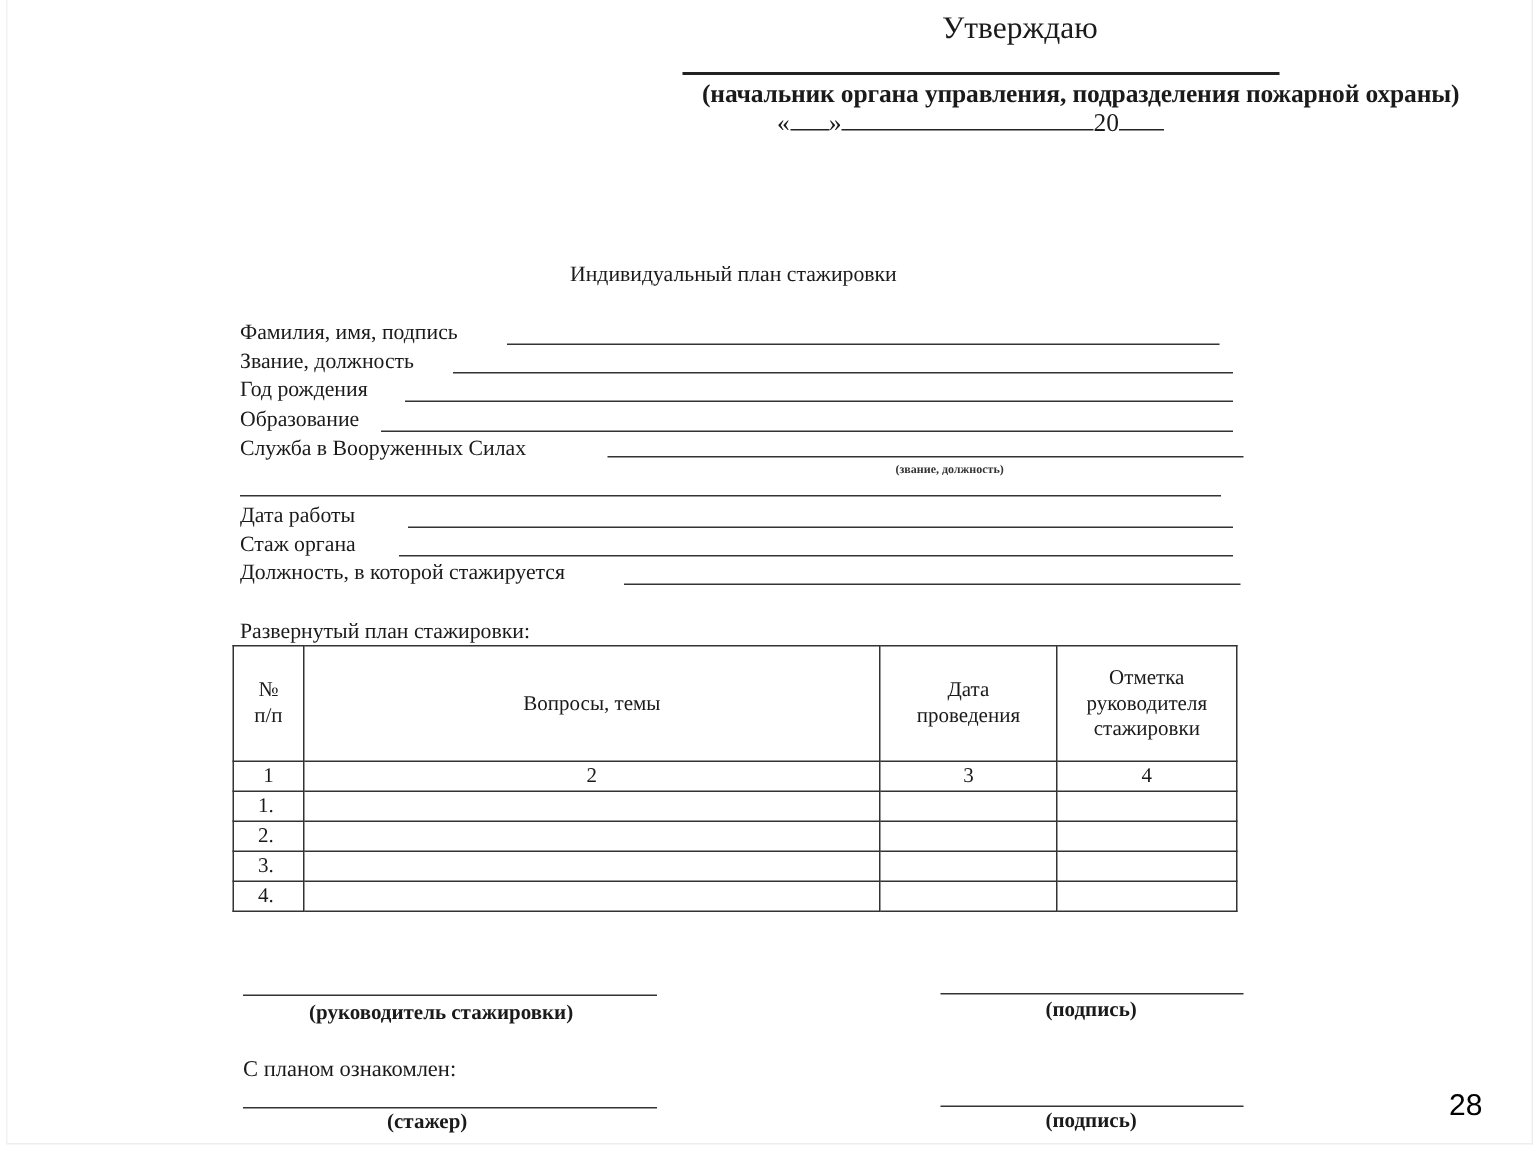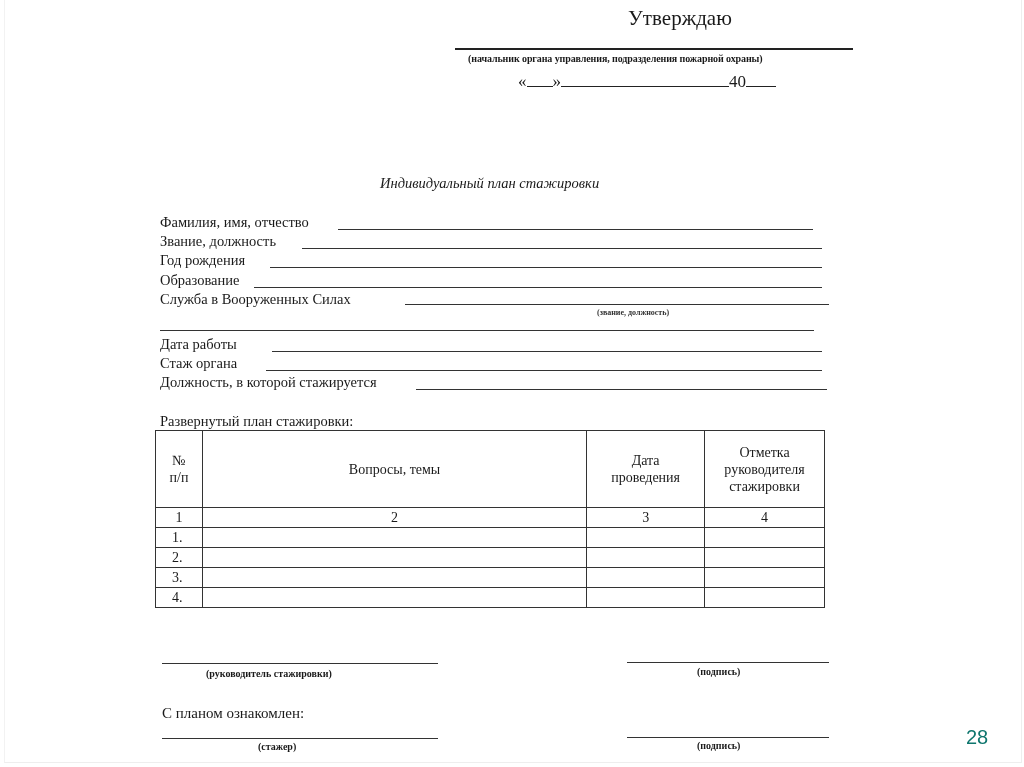--- a/index.html
+++ b/index.html
@@ -9,59 +9,59 @@
     font-family:"Liberation Serif", "DejaVu Serif", serif;
     color:#1a1a1a;
   }
   .frame {
     position:absolute; left:4px; top:0; width:1016px; height:762px;
     border-right:1px solid #eeeeee; border-bottom:1px solid #eeeeee; border-left:1px solid #f2f2f2;
   }
   .abs { position:absolute; white-space:nowrap; }
   .approve-title { left:628px; top:6px; font-size:21px; }
   .approve-line { left:455px; top:48px; width:398px; border-top:2px solid #222; }
-  .approve-caption { left:457px; top:53px; font-size:10px; font-weight:bold; letter-spacing:-0.1px;padding-left:11px; }
+  .approve-caption { left:457px; top:53px; font-size:17px; font-weight:bold; letter-spacing:-0.1px;padding-left:11px; }
   .approve-date { left:518px; top:72px; font-size:17px; }
   .approve-date .blank { display:inline-block; border-bottom:1.5px solid #222; vertical-align:baseline; height:14px; }
-  .doc-title { left:380px; top:175px; font-size:14.5px;font-style:italic; }
+  .doc-title { left:380px; top:175px; font-size:14.5px; }
   .field { position:absolute; left:160px; font-size:14.5px; white-space:nowrap; }
   .field-line { position:absolute; border-top:1.3px solid #333; }
   .sub-caption { left:597px; top:308px; font-size:8px; font-weight:bold; color:#333; }
   .plan-label { left:160px; top:413px; font-size:14.5px; }
   table.plan {
     position:absolute; left:155px; top:430px; width:670px;
     border-collapse:collapse; font-size:14px;
   }
   table.plan td, table.plan th {
     border:1.4px solid #333; text-align:center; font-weight:normal; padding:0; line-height:17px;
   }
   table.plan th { height:76px; }
   table.plan tr.num td { height:19px; }
   table.plan tr.row td { height:19px; }
   table.plan td.left { text-align:left; padding-left:16px; }
   .sig-line { position:absolute; border-top:1.4px solid #333; }
-  .sig-caption { position:absolute; font-size:10px; font-weight:bold; white-space:nowrap; }
+  .sig-caption { position:absolute; font-size:14px; font-weight:bold; white-space:nowrap; }
   .ack { left:162px; top:705px; font-size:15px;text-align:right; }
-  .page-num { left:966px; top:726px; font-size:20px; color:#0f766e; font-family:"Liberation Sans", "DejaVu Sans", sans-serif; }
+  .page-num { left:966px; top:726px; font-size:20px; color:#000000; font-family:"Liberation Sans", "DejaVu Sans", sans-serif; }
 </style>
 </head>
 <body>
 
 <div class="frame"></div>
 
 <div class="abs approve-title">Утверждаю</div>
 <div class="abs approve-line"></div>
 <div class="abs approve-caption">(начальник органа управления, подразделения пожарной охраны)</div>
 <div class="abs approve-date">
-  <span>«</span><span class="blank" style="width:26px"></span><span>»</span><span class="blank" style="width:168px"></span><span>40</span><span class="blank" style="width:30px"></span>
+  <span>«</span><span class="blank" style="width:26px"></span><span>»</span><span class="blank" style="width:168px"></span><span>20</span><span class="blank" style="width:30px"></span>
 </div>
 
 <div class="abs doc-title">Индивидуальный план стажировки</div>
 
-<div class="field" style="top:214px">Фамилия, имя, отчество</div>
+<div class="field" style="top:214px">Фамилия, имя, подпись</div>
 <div class="field-line" style="left:338px; top:229px; width:475px"></div>
 
 <div class="field" style="top:233px">Звание, должность</div>
 <div class="field-line" style="left:302px; top:248px; width:520px"></div>
 
 <div class="field" style="top:252px">Год рождения</div>
 <div class="field-line" style="left:270px; top:267px; width:552px"></div>
 
 <div class="field" style="top:272px">Образование</div>
 <div class="field-line" style="left:254px; top:287px; width:568px"></div>

